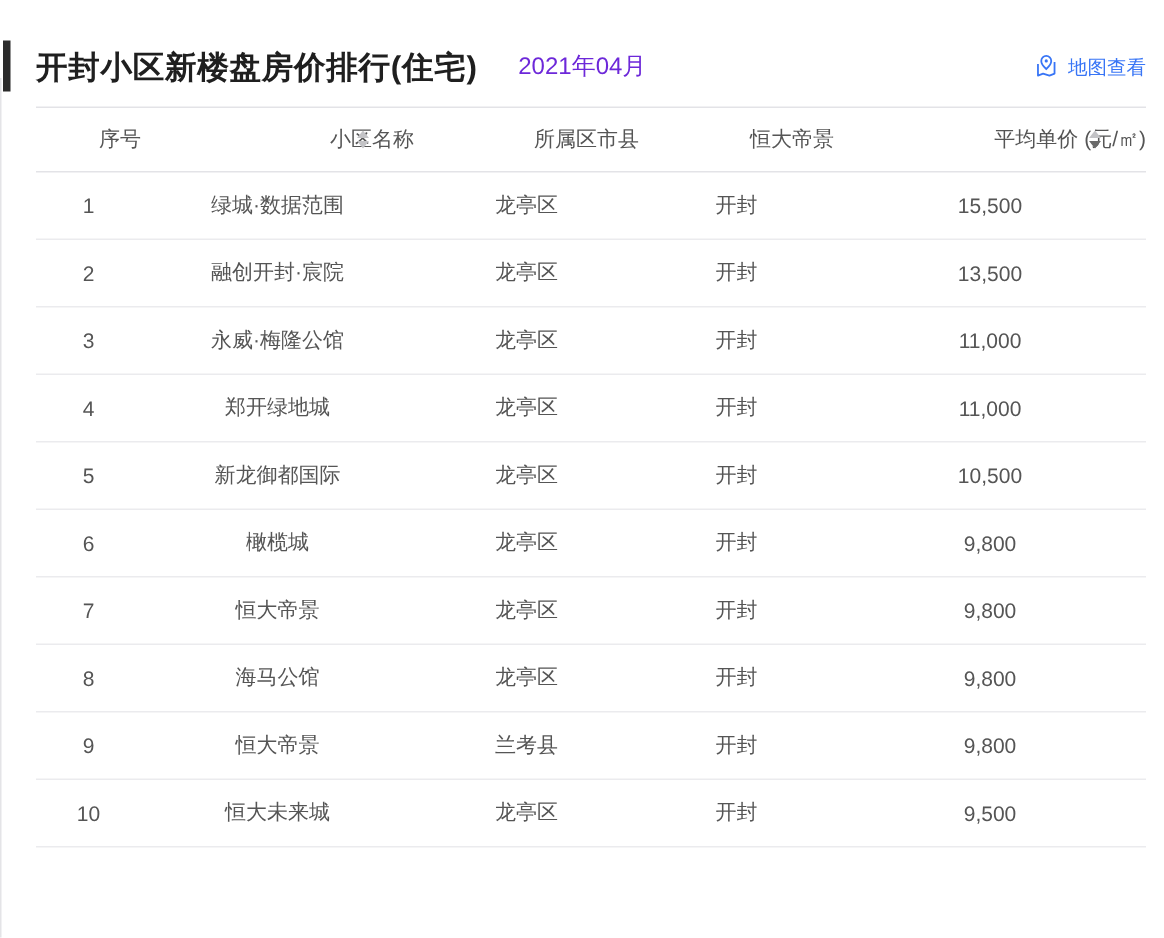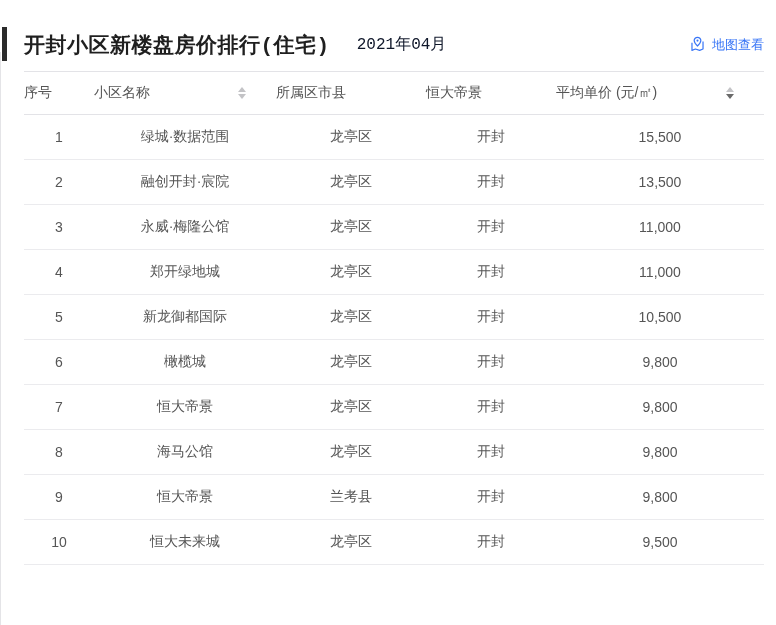--- a/index.html
+++ b/index.html
@@ -3,41 +3,41 @@
 <meta charset="utf-8">
 <style>
   * { margin:0; padding:0; box-sizing:border-box; }
   html,body { width:776px; height:625px; background:#fff; overflow:hidden;
     font-family:"Liberation Sans","DejaVu Sans",sans-serif; color:#555; }
   .page { position:relative; width:776px; height:625px; }
   .left-edge { position:absolute; left:0; top:25px; bottom:0; width:1px; background:#e4e4e7; }
 
   
   .header { position:relative; margin:27px 12px 0 24px; height:35px;
-    display:flex; align-items:center;font-family:Liberation Mono, monospace; }
+    display:flex; align-items:center; }
   .accent-bar { position:absolute; left:-22px; top:0; width:5px; height:34px; background:#2b2b2b; }
   .page-title { font-size:21px; font-weight:bold; color:#1f1f1f; letter-spacing:.5px; }
-  .date { font-size:16px; color:#0f172a; margin-left:27px; }
+  .date { font-size:16px; color:#6d28d9; margin-left:27px; }
   .map-link { margin-left:auto; display:flex; align-items:center; gap:6px;
     font-size:13px; color:#3875f6; cursor:pointer; }
   .map-link svg { display:block; }
 
   
   .meta { margin:19px 12px 0 24px; font-size:13px; color:#595959; }
   .meta-line1 { margin-bottom:9px; }
   .scope-label { margin-right:6px; }
   .scope-tag { margin-right:15px; }
 
   
   .table-wrap { margin:9px 12px 0 24px; }
   table { width:100%; border-collapse:collapse; font-size:14px; table-layout:fixed; }
   col.c1{width:70px;} col.c2{width:182px;} col.c3{width:150px;} col.c4{width:130px;}
   thead tr { height:43px; }
   thead tr th { border-top:1px solid #e3e3e7; border-bottom:1px solid #e3e3e7;
-    font-weight:normal; color:#555; text-align:left; position:relative; }
+    font-weight:normal; color:#555; text-align:right; position:relative; }
   th.sortable { cursor:pointer; }
   tbody tr { height:45px; }
   tbody td { border-bottom:1px solid #ebebee; text-align:center; color:#555; }
   .sort { position:absolute; right:30px; top:50%; transform:translateY(-50%);
     display:flex; flex-direction:column; align-items:center; gap:2px; }
   .caret-up { width:0; height:0; border-left:4px solid transparent;
     border-right:4px solid transparent; border-bottom:5px solid #c3c3c6; }
   .caret-down { width:0; height:0; border-left:4px solid transparent;
     border-right:4px solid transparent; border-top:5px solid #c3c3c6; }
   .caret-down.active { border-top-color:#6a6a6a; }

